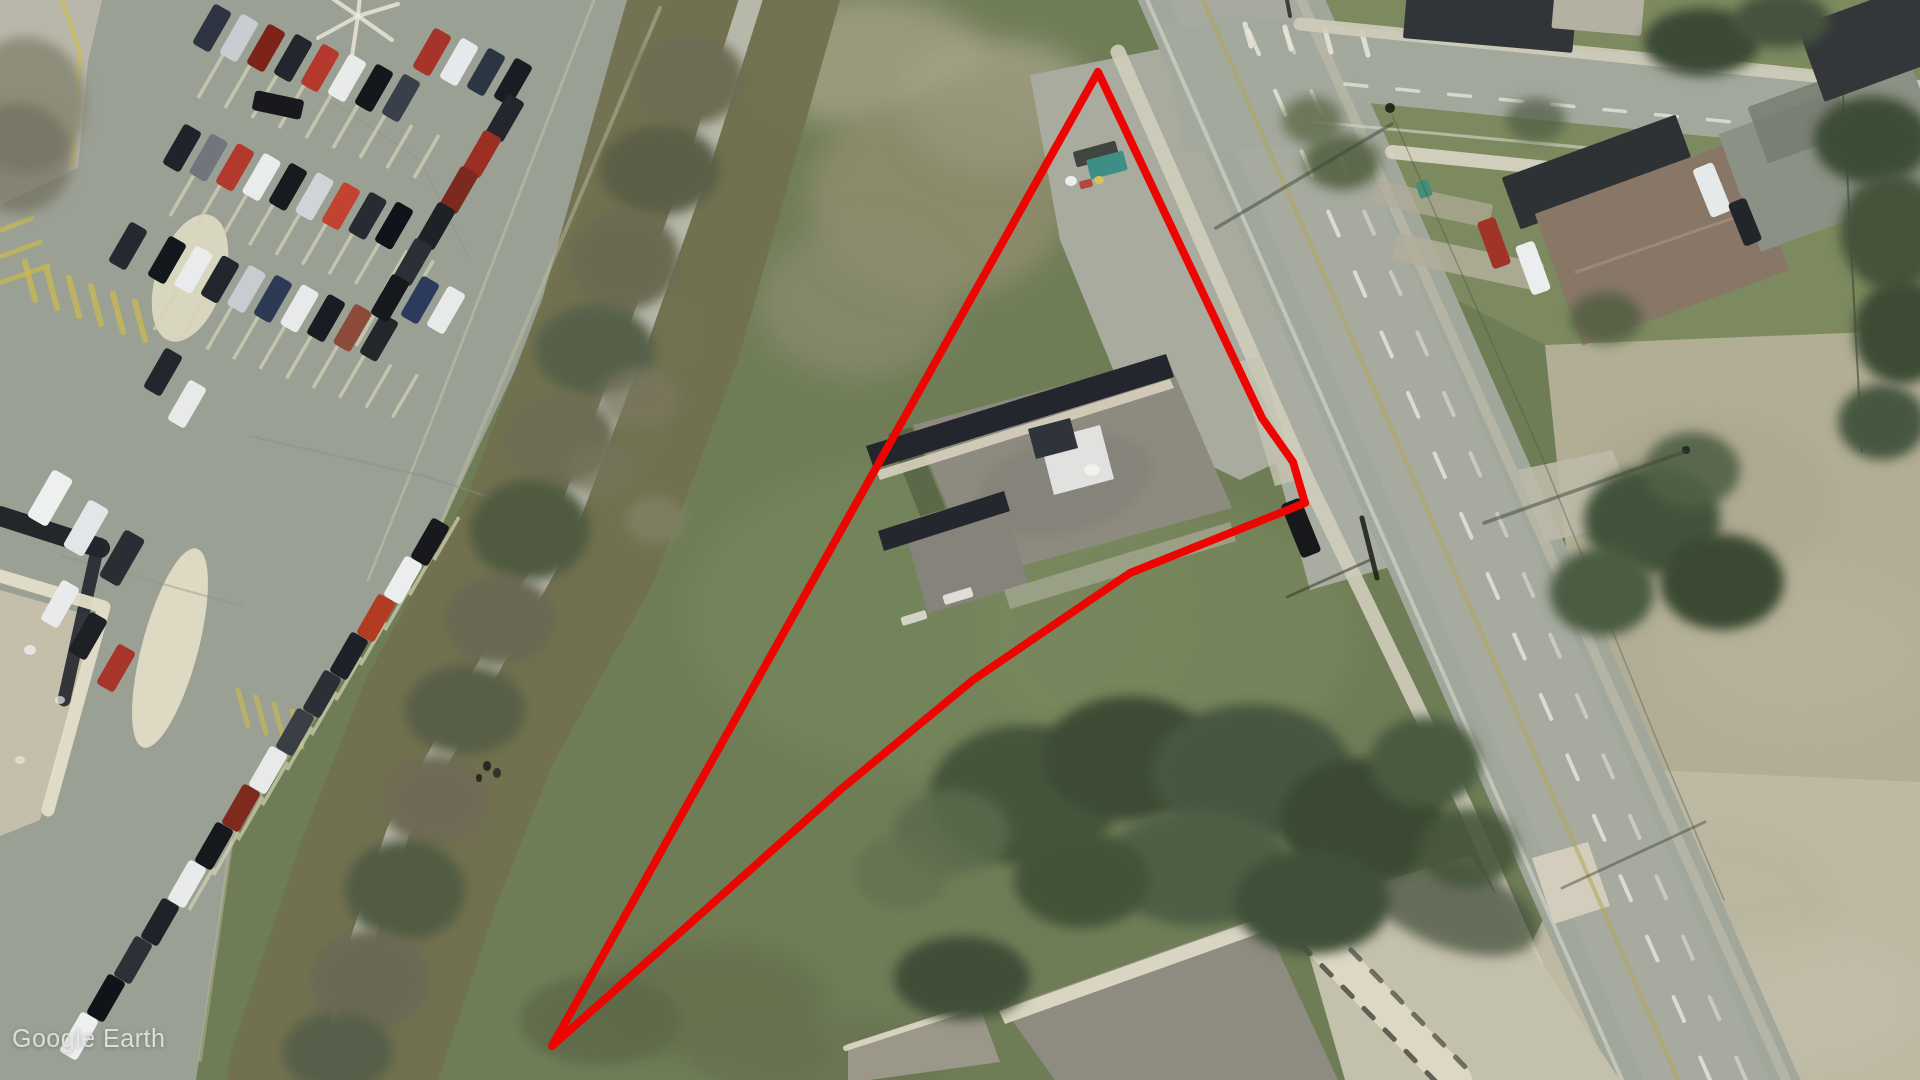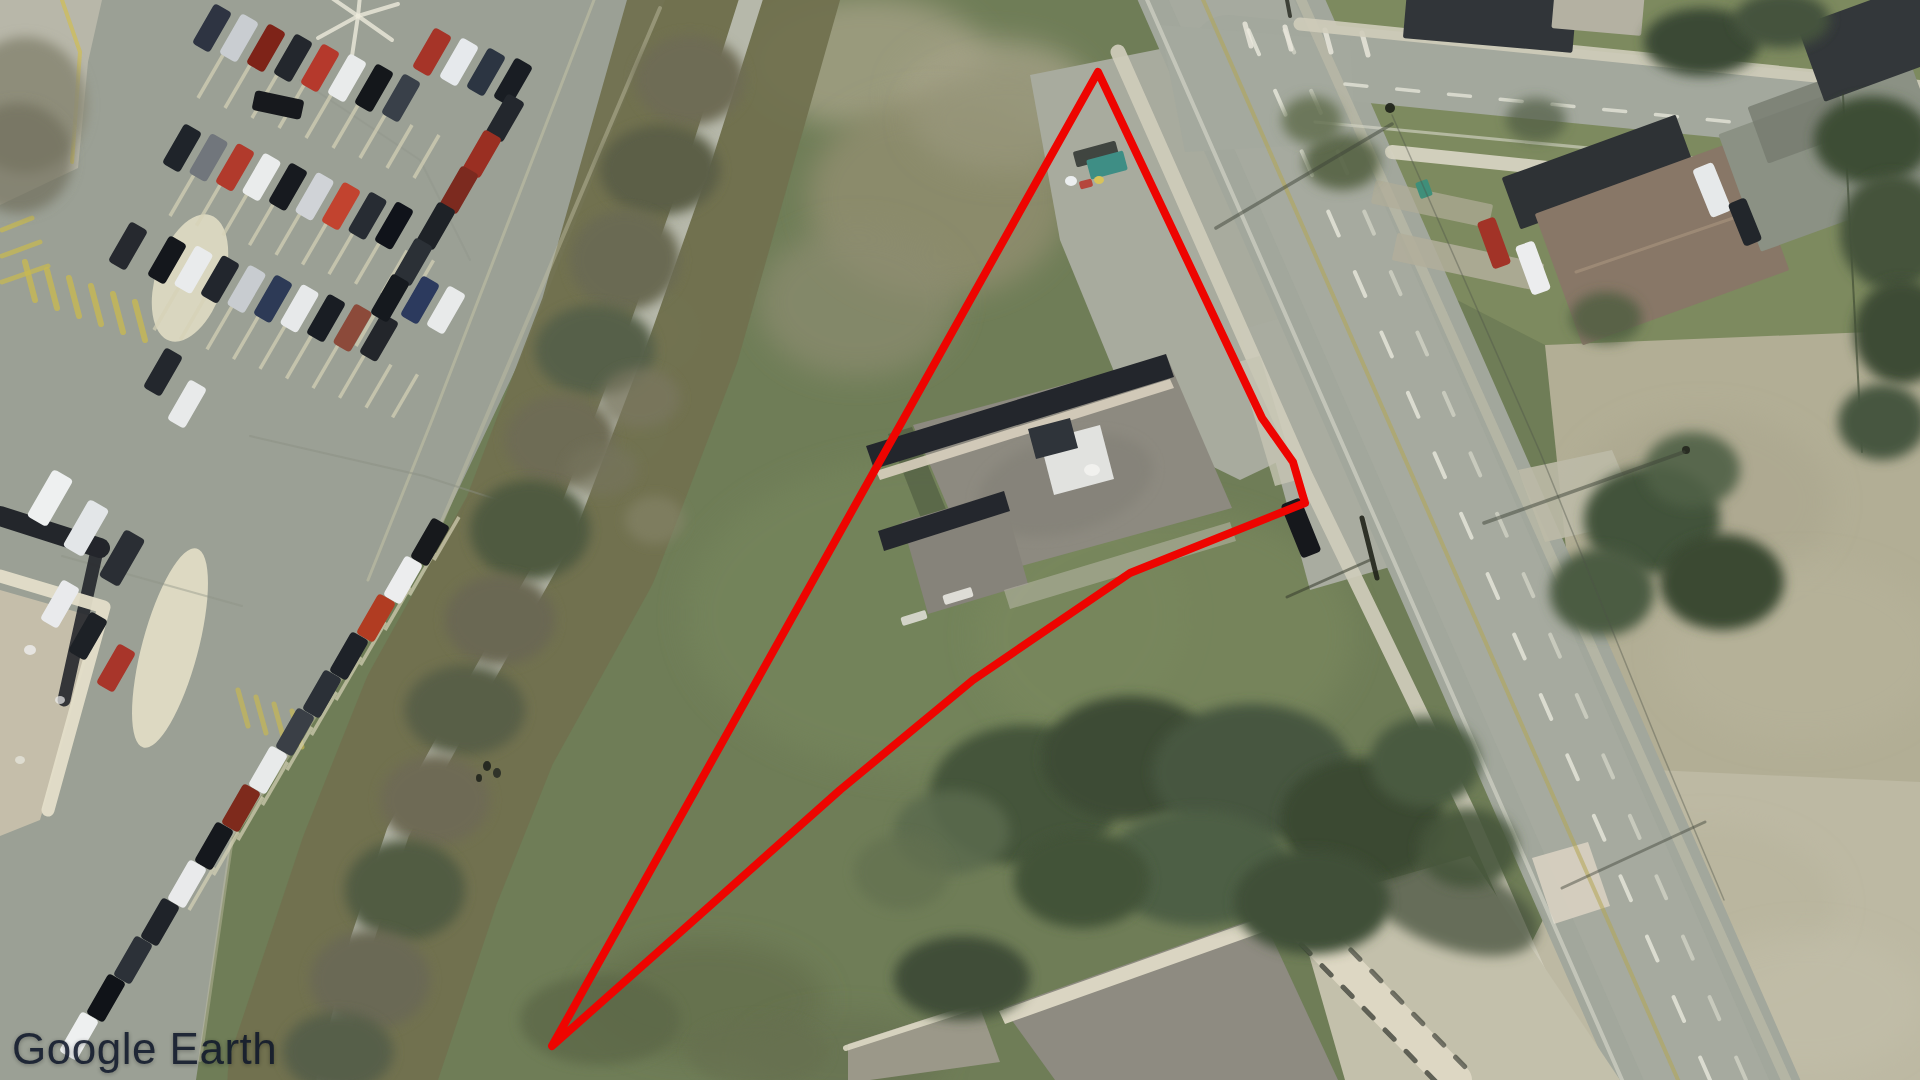--- a/index.html
+++ b/index.html
@@ -1,20 +1,20 @@
 <!DOCTYPE html>
 <html><head>
 <meta charset="utf-8">
 <style>
   html,body{margin:0;padding:0;background:#000;}
   #stage{position:relative;width:1920px;height:1080px;overflow:hidden;background:#6f7d57;
          font-family:"Liberation Sans", sans-serif;}
   #stage svg{position:absolute;left:0;top:0;width:100%;height:100%;}
-  .watermark{position:absolute;left:12px;top:1024px;font-size:44px;font-weight:400;
-             letter-spacing:0.5px;color:#0f172a;opacity:0.88;
+  .watermark{position:absolute;left:12px;top:1024px;font-size:25px;font-weight:400;
+             letter-spacing:0.5px;color:#e5e5e5;opacity:0.88;
              text-shadow:0 1px 4px rgba(0,0,0,0.35);user-select:none;}
 </style>
 </head>
 <body>
 
 <div id="stage">
   <svg id="imagery" viewBox="0 0 1920 1080" preserveAspectRatio="none">
     <defs>
       <filter id="soft" x="-60%" y="-60%" width="220%" height="220%">
         <feGaussianBlur stdDeviation="6"></feGaussianBlur>

